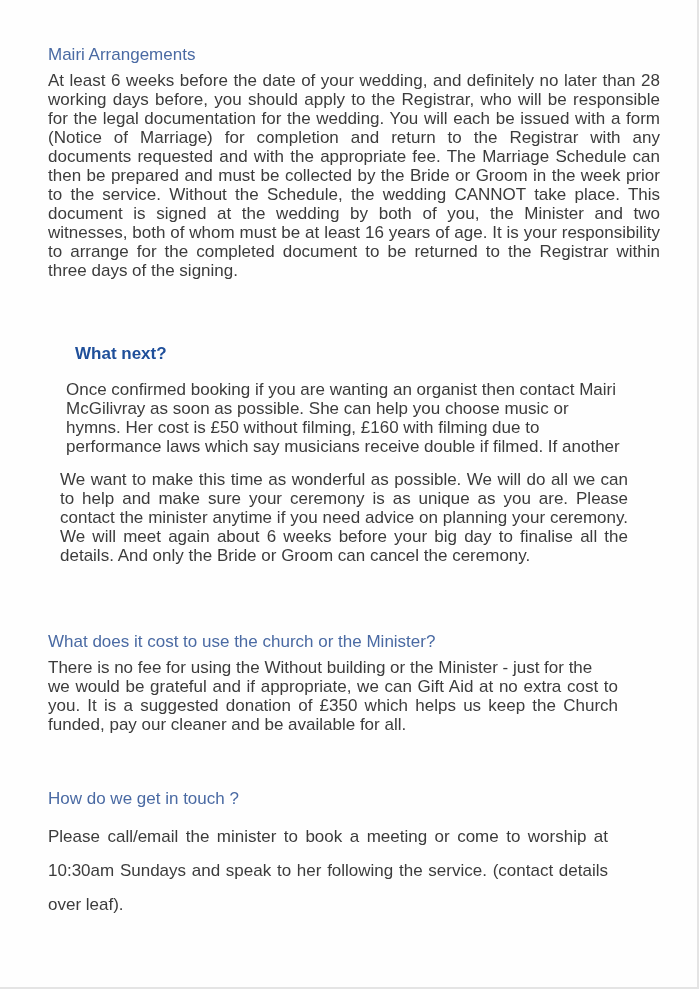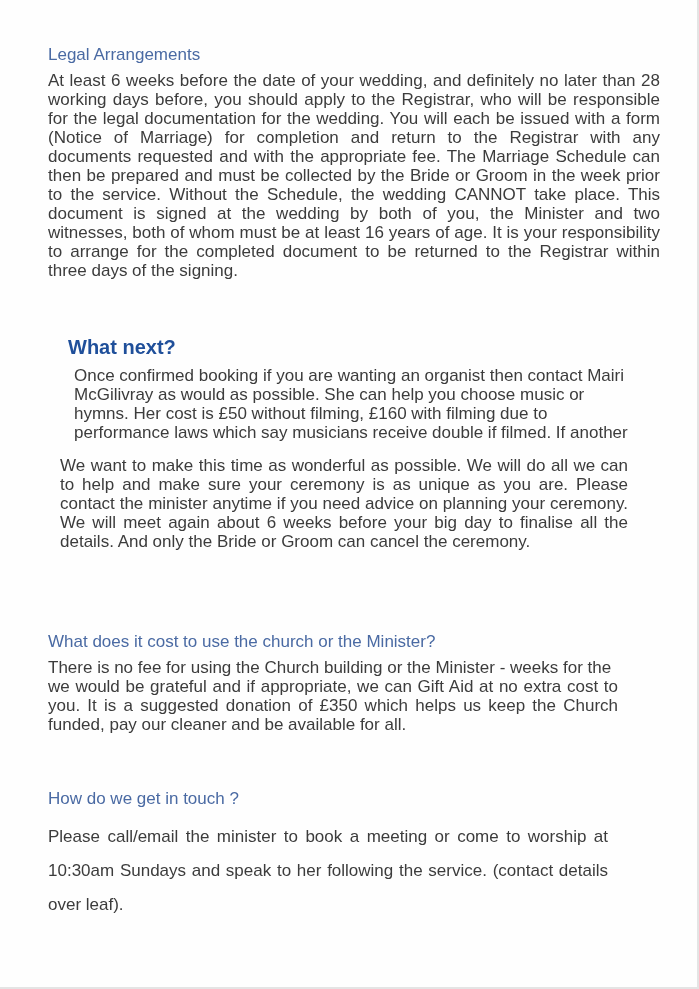--- a/index.html
+++ b/index.html
@@ -30,60 +30,60 @@
       width: 612px;
     }
     .h-light {
       font-size: 17px;
       line-height: 22px;
       color: #4a6aa3;
       font-weight: normal;
       margin: 0;
     }
     .h-bold {
-      font-size: 20px;
+      font-size: 17px;
       line-height: 22px;
       color: #1f4f9a;
       font-weight: bold;
-      margin: 8px;
+      margin: 15px;
     }
     .p {
       font-size: 17px;
       line-height: 19px;
       color: #3c3c3c;
       margin: 0;
     }
     .justify { text-align: justify; text-align-last: left; }
     .left { text-align: left; }
   </style>
 </head>
 <body>
 
 <div class="page">
 
   <div class="block" style="top:44px;">
-    <h2 class="h-light">Legal Arrangements</h2>
+    <h2 class="h-light">Mairi Arrangements</h2>
     <p class="p justify" style="margin-top:5px;">At least 6 weeks before the date of your wedding, and definitely no later than 28 working days before, you should apply to the Registrar, who will be responsible for the legal documentation for the wedding. You will each be issued with a form (Notice of Marriage) for completion and return to the Registrar with any documents requested and with the appropriate fee. The Marriage Schedule can then be prepared and must be collected by the Bride or Groom in the week prior to the service. Without the Schedule, the wedding CANNOT take place. This document is signed at the wedding by both of you, the Minister and two witnesses, both of whom must be at least 16 years of age. It is your responsibility to arrange for the completed document to be returned to the Registrar within three days of the signing.</p>
   </div>
 
   <div class="block" style="top:328px; left:60px; width:580px;">
     <h2 class="h-bold">What next?</h2>
-    <div style="margin-top:4px; margin-left:14px;">
+    <div style="margin-top:4px; margin-left:6px;">
       <div class="p left">Once confirmed booking if you are wanting an organist then contact Mairi</div>
-      <div class="p left">McGilivray as would as possible. She can help you choose music or</div>
+      <div class="p left">McGilivray as soon as possible. She can help you choose music or</div>
       <div class="p left">hymns.  Her cost is £50 without filming, £160 with filming due to</div>
       <div class="p left">performance laws which say musicians receive double if filmed. If another</div>
     </div>
     <p class="p justify" style="margin-top:14px; width:568px;">We want to make this time as wonderful as possible. We will do all we can to help and make sure your ceremony is as unique as you are. Please contact the minister anytime if you need advice on planning your ceremony.  We will meet again about 6 weeks before your big day to finalise all the details. And only the Bride or Groom can cancel the ceremony.</p>
   </div>
 
   <div class="block" style="top:631px; width:570px;">
     <h2 class="h-light">What does it cost to use the church or the Minister?</h2>
     <div style="margin-top:5px;">
-      <div class="p left">There is no fee for using the Church building or the Minister - weeks for the</div>
+      <div class="p left">There is no fee for using the Without building or the Minister - just for the</div>
       <div class="p justify">we would be grateful and if appropriate, we can Gift Aid at no extra cost to you. It is a suggested donation of £350 which helps us keep the Church funded, pay our cleaner and be available for all.</div>
     </div>
   </div>
 
   <div class="block" style="top:788px; width:560px;">
     <h2 class="h-light">How do we get in touch ?</h2>
     <p class="p justify" style="margin-top:10px; line-height:34px;">Please call/email the minister to book a meeting or come to worship at 10:30am Sundays and speak to her following the service. (contact details over leaf).</p>
   </div>
 
 </div>

